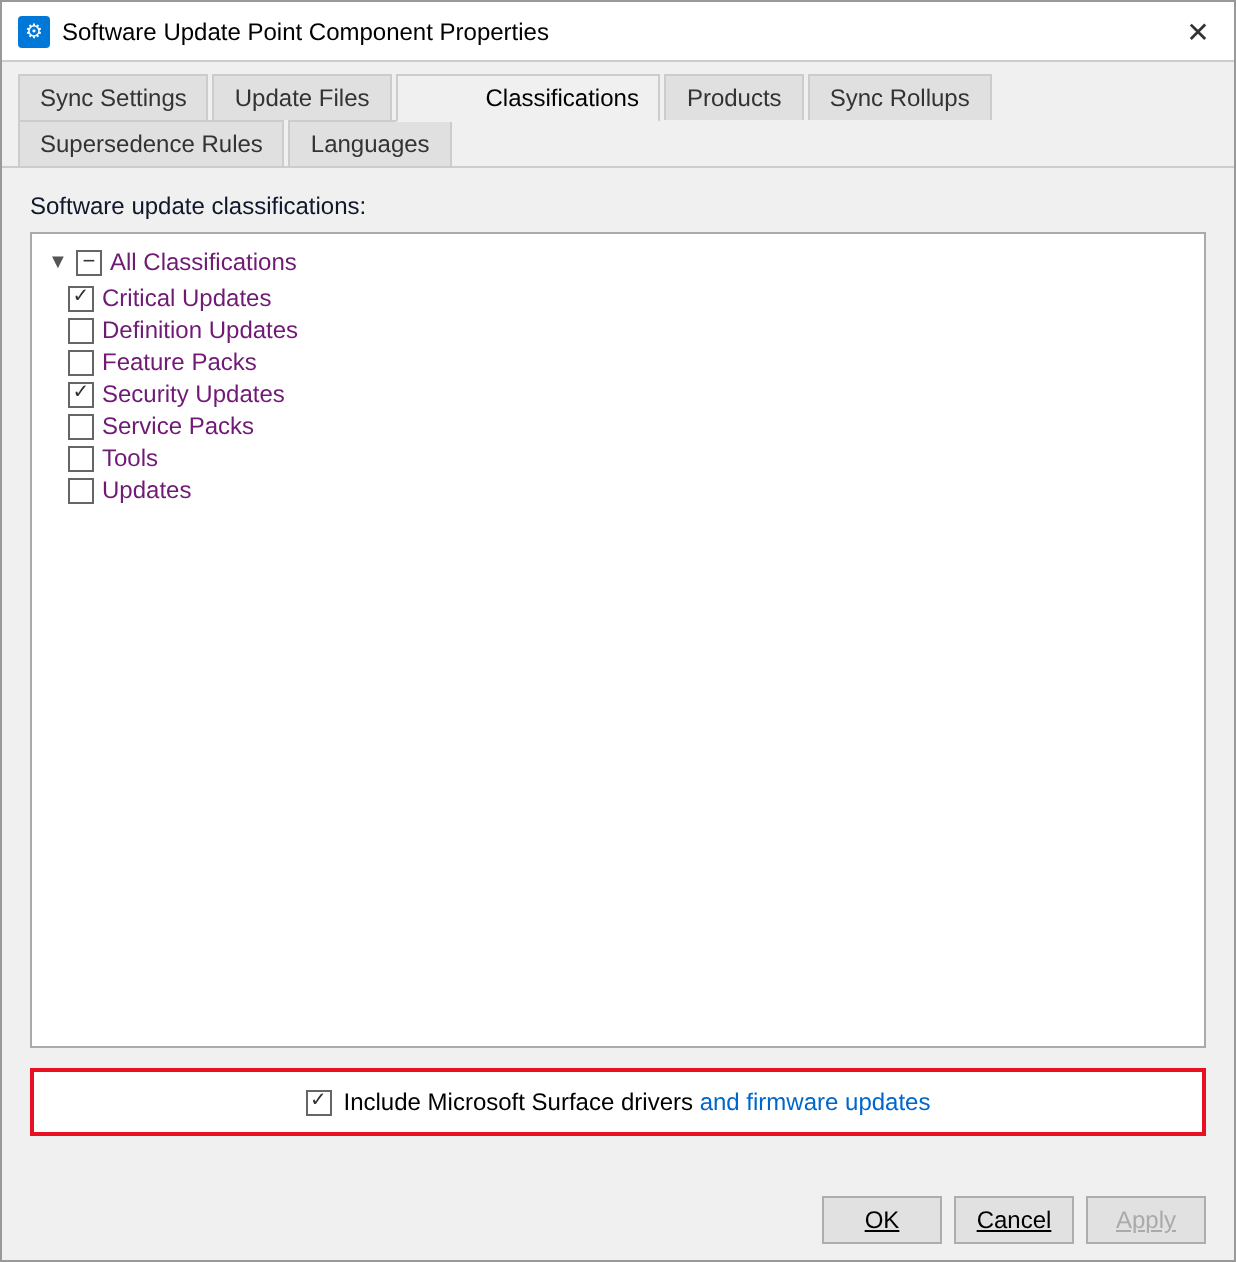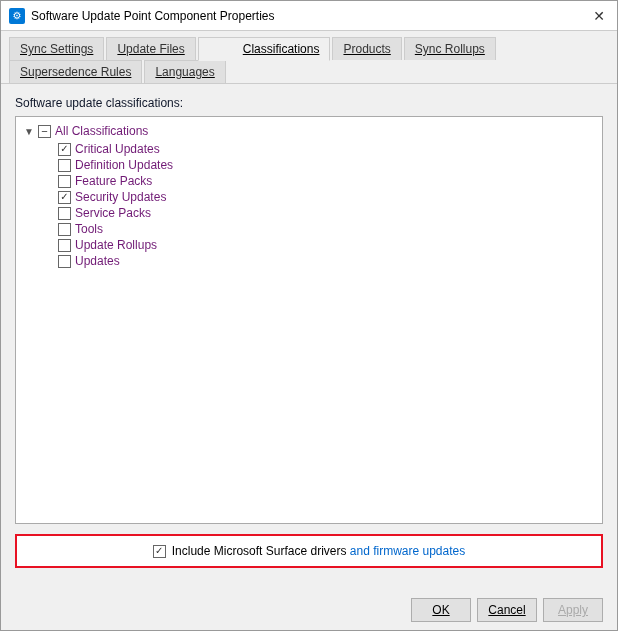--- a/index.html
+++ b/index.html
@@ -58,21 +58,20 @@
       font-size: 14px;
       color: #333;
     }
     .tabs-bar {
       background: #f0f0f0;
       display: flex;
       flex-wrap: wrap;
       padding: 6px 8px 0 8px;
       border-bottom: 1px solid #ccc;
       flex-shrink: 0;
-      text-decoration: underline;
     }
     .tab {
       padding: 4px 10px;
       border: 1px solid #ccc;
       border-bottom: none;
       background: #e0e0e0;
       cursor: pointer;
       margin-right: 2px;
       font-size: 12px;
       color: #333;
@@ -111,21 +110,21 @@
     .tree-item {
       display: flex;
       align-items: center;
       padding: 1px 0;
       user-select: none;
     }
     .tree-item.root-item {
       margin-bottom: 2px;
     }
     .tree-children {
-      margin-left: 36px;
+      margin-left: 12px;
       display: flex;
       flex-direction: column;
     }
     .tree-expander {
       width: 14px;
       height: 14px;
       margin-right: 2px;
       display: flex;
       align-items: center;
       justify-content: center;
@@ -267,24 +266,20 @@
           <div class="tree-item">
             <div class="checkbox"></div>
             <span class="tree-label">Service Packs</span>
           </div>
 
           <div class="tree-item">
             <div class="checkbox"></div>
             <span class="tree-label">Tools</span>
           </div>
 
-          <div class="tree-item">
-            <div class="checkbox"></div>
-            <span class="tree-label">Update Rollups</span>
-          </div>
 
           <div class="tree-item">
             <div class="checkbox"></div>
             <span class="tree-label">Updates</span>
           </div>
 
         </div>
       </div>
     </div>
 

